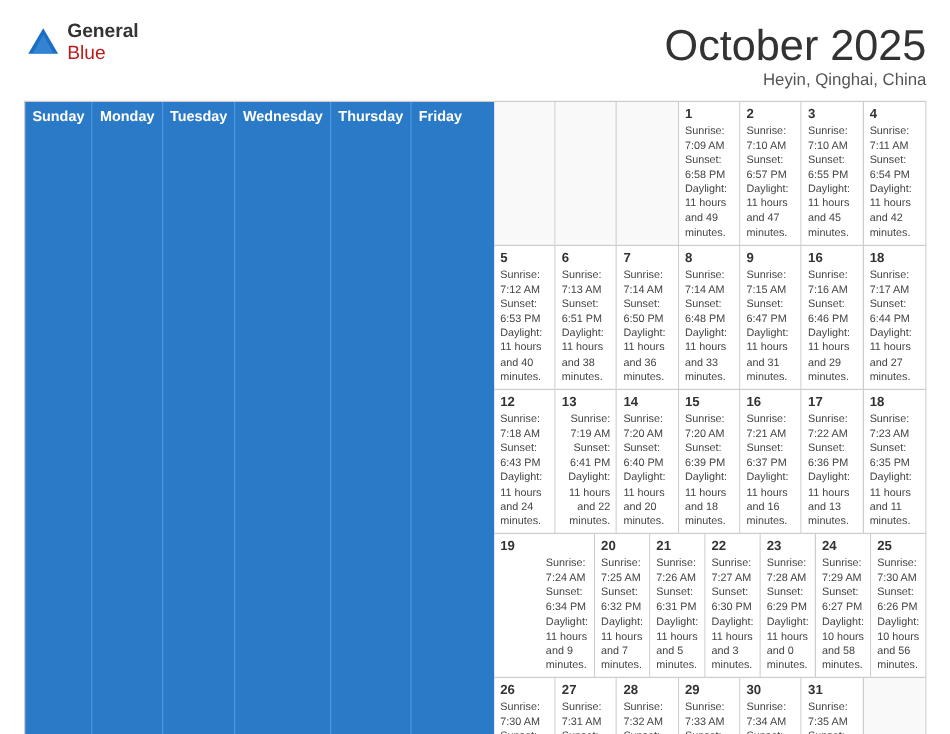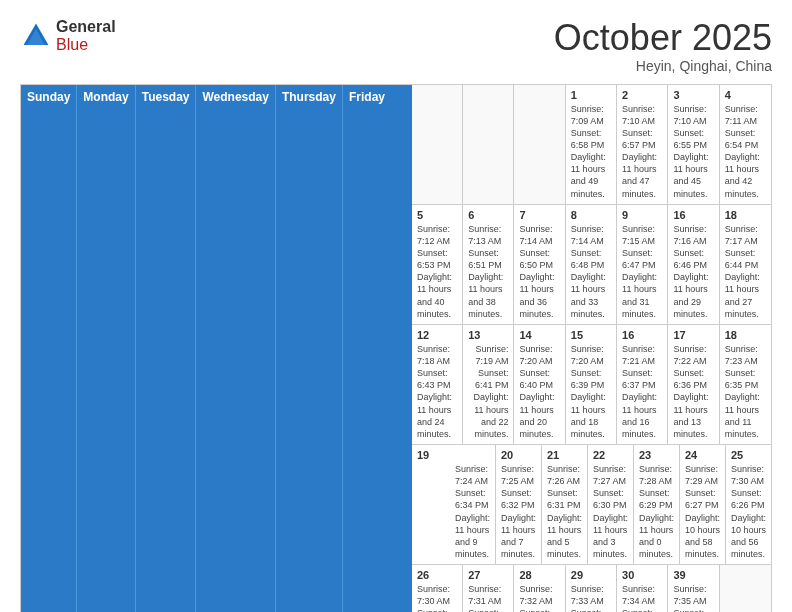--- a/index.html
+++ b/index.html
@@ -362,21 +362,21 @@
 and 48 minutes.</div>
           </div>
           <div class="cal-cell">
             <div class="day-num">30</div>
             <div class="cell-info" style="white-space: pre-line;">Sunrise: 7:34 AM
 Sunset: 6:21 PM
 Daylight: 10 hours
 and 46 minutes.</div>
           </div>
           <div class="cal-cell">
-            <div class="day-num">39</div>
+            <div class="day-num">31</div>
             <div class="cell-info" style="white-space: pre-line;">Sunrise: 7:35 AM
 Sunset: 6:19 PM
 Daylight: 10 hours
 and 44 minutes.</div>
           </div>
           <div class="cal-cell empty"></div>
         </div>
       </div>
   </div>
 </div>

